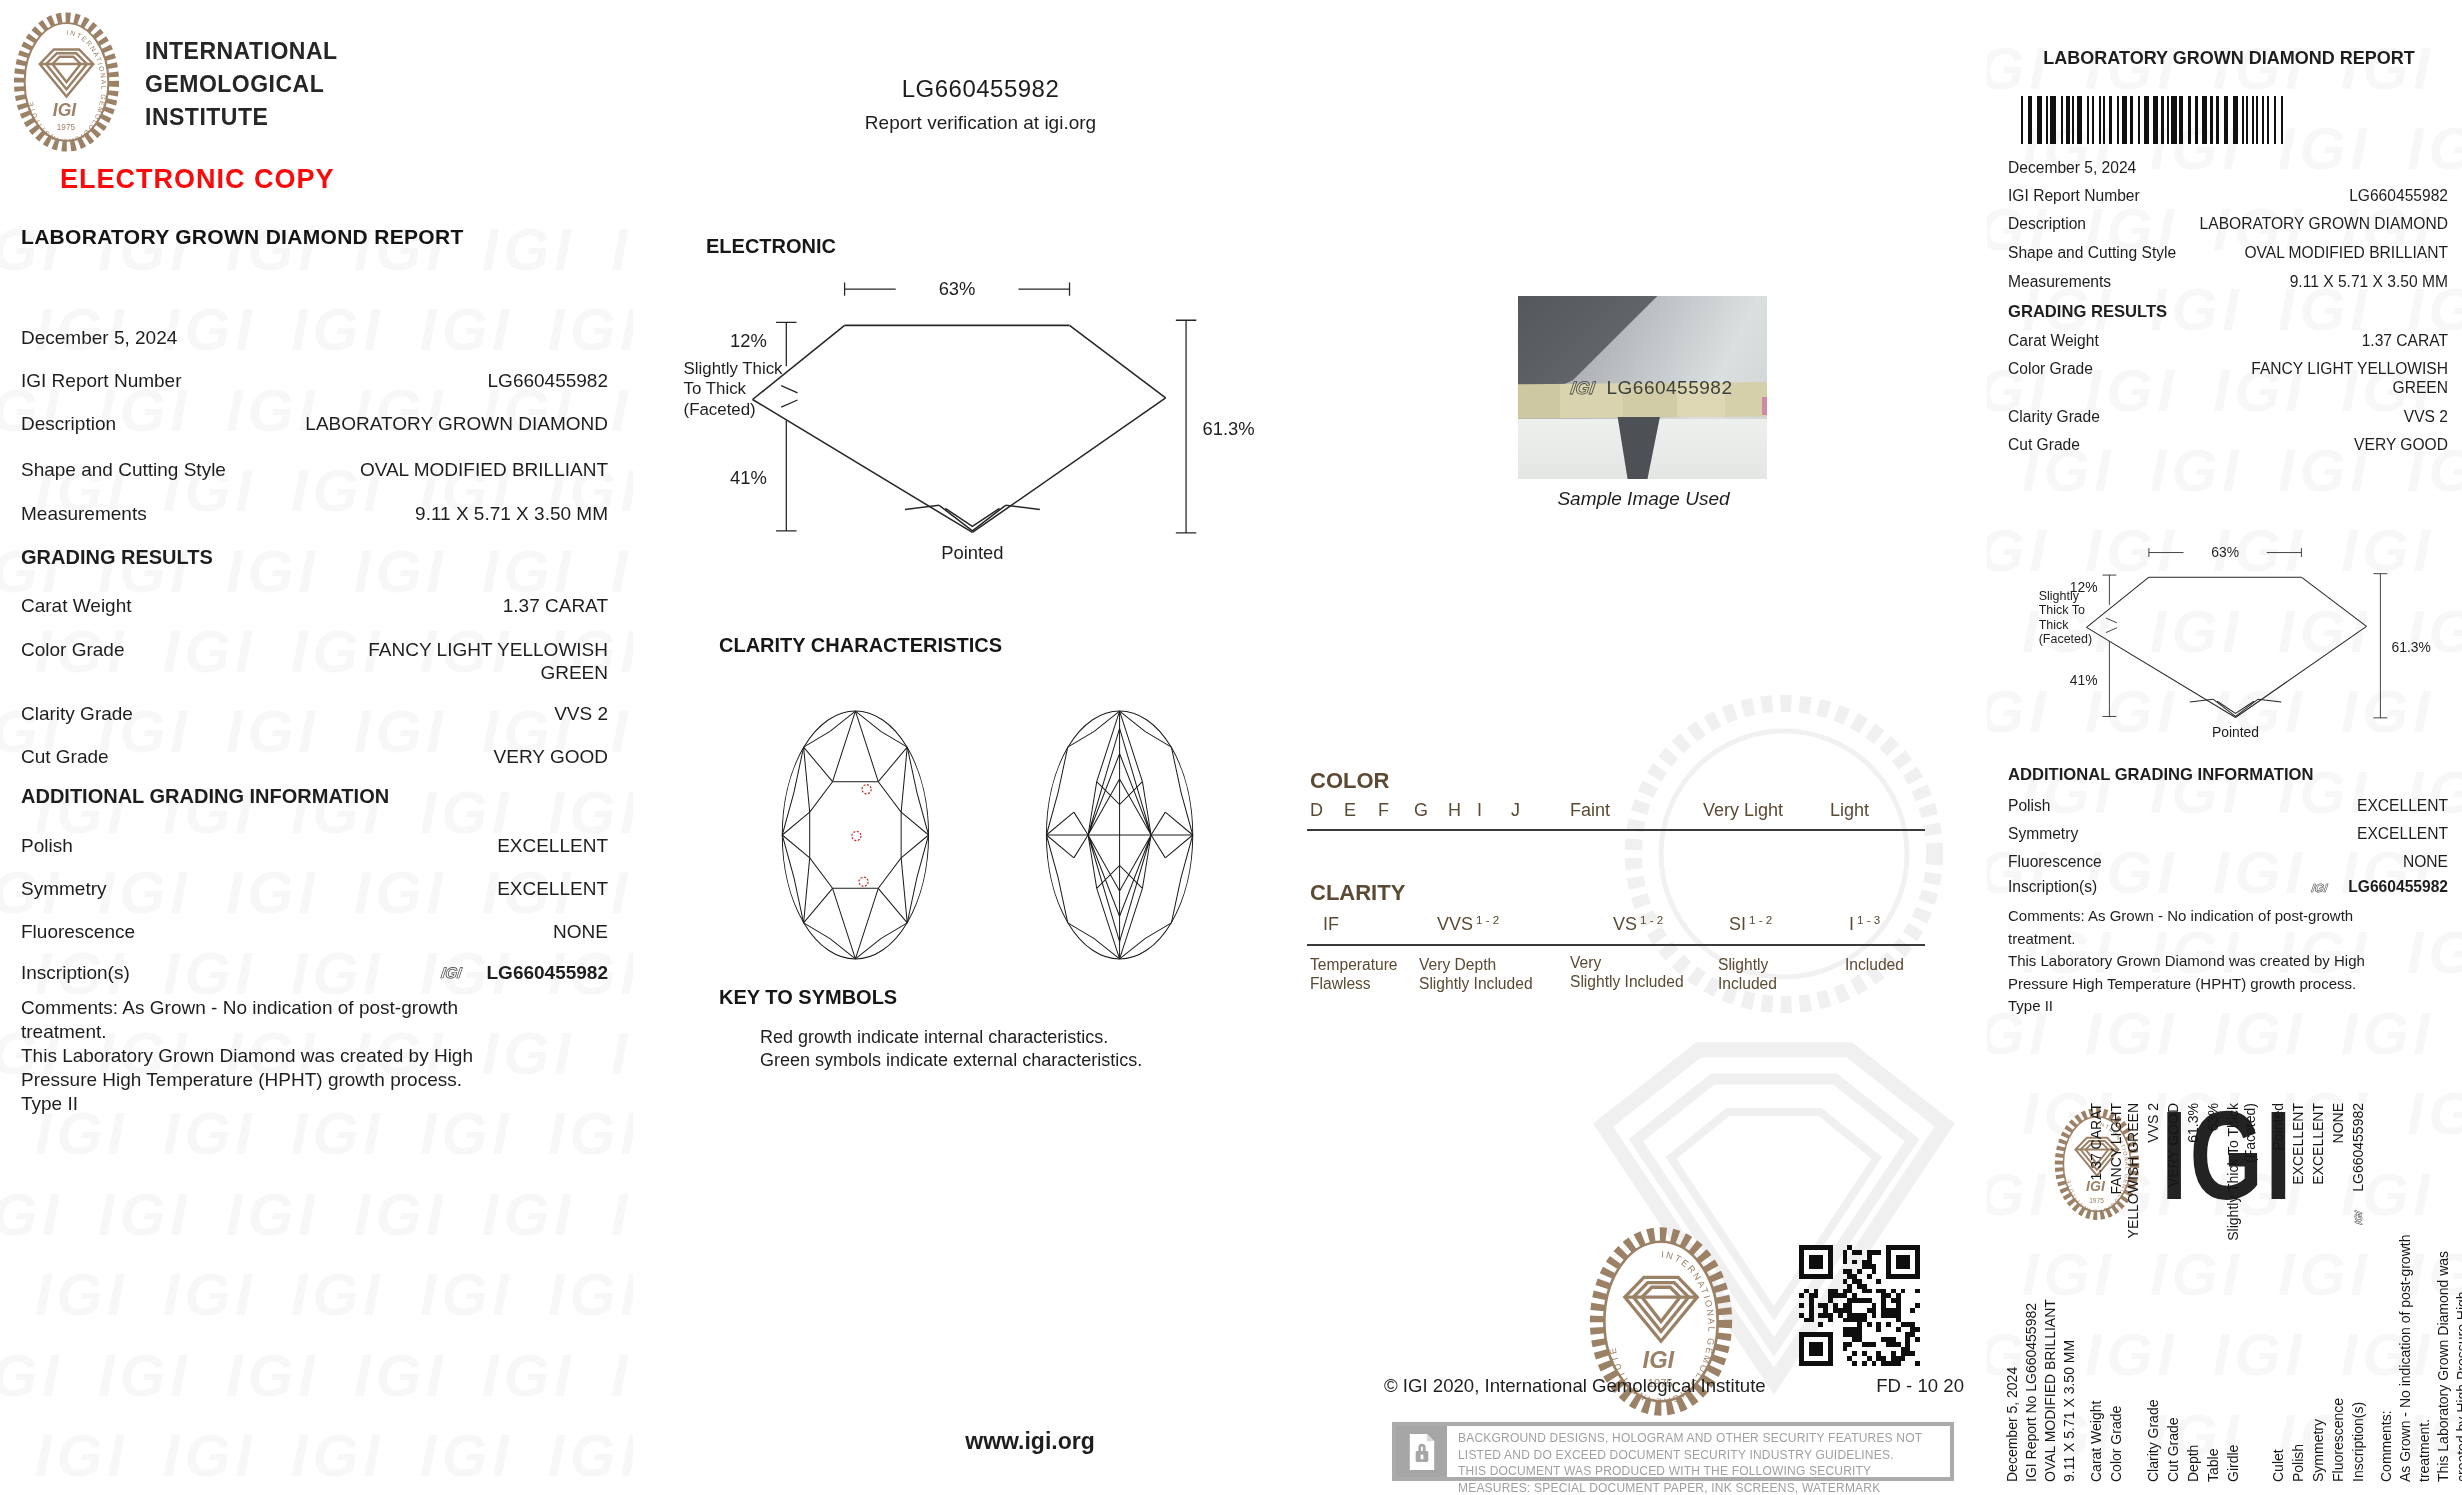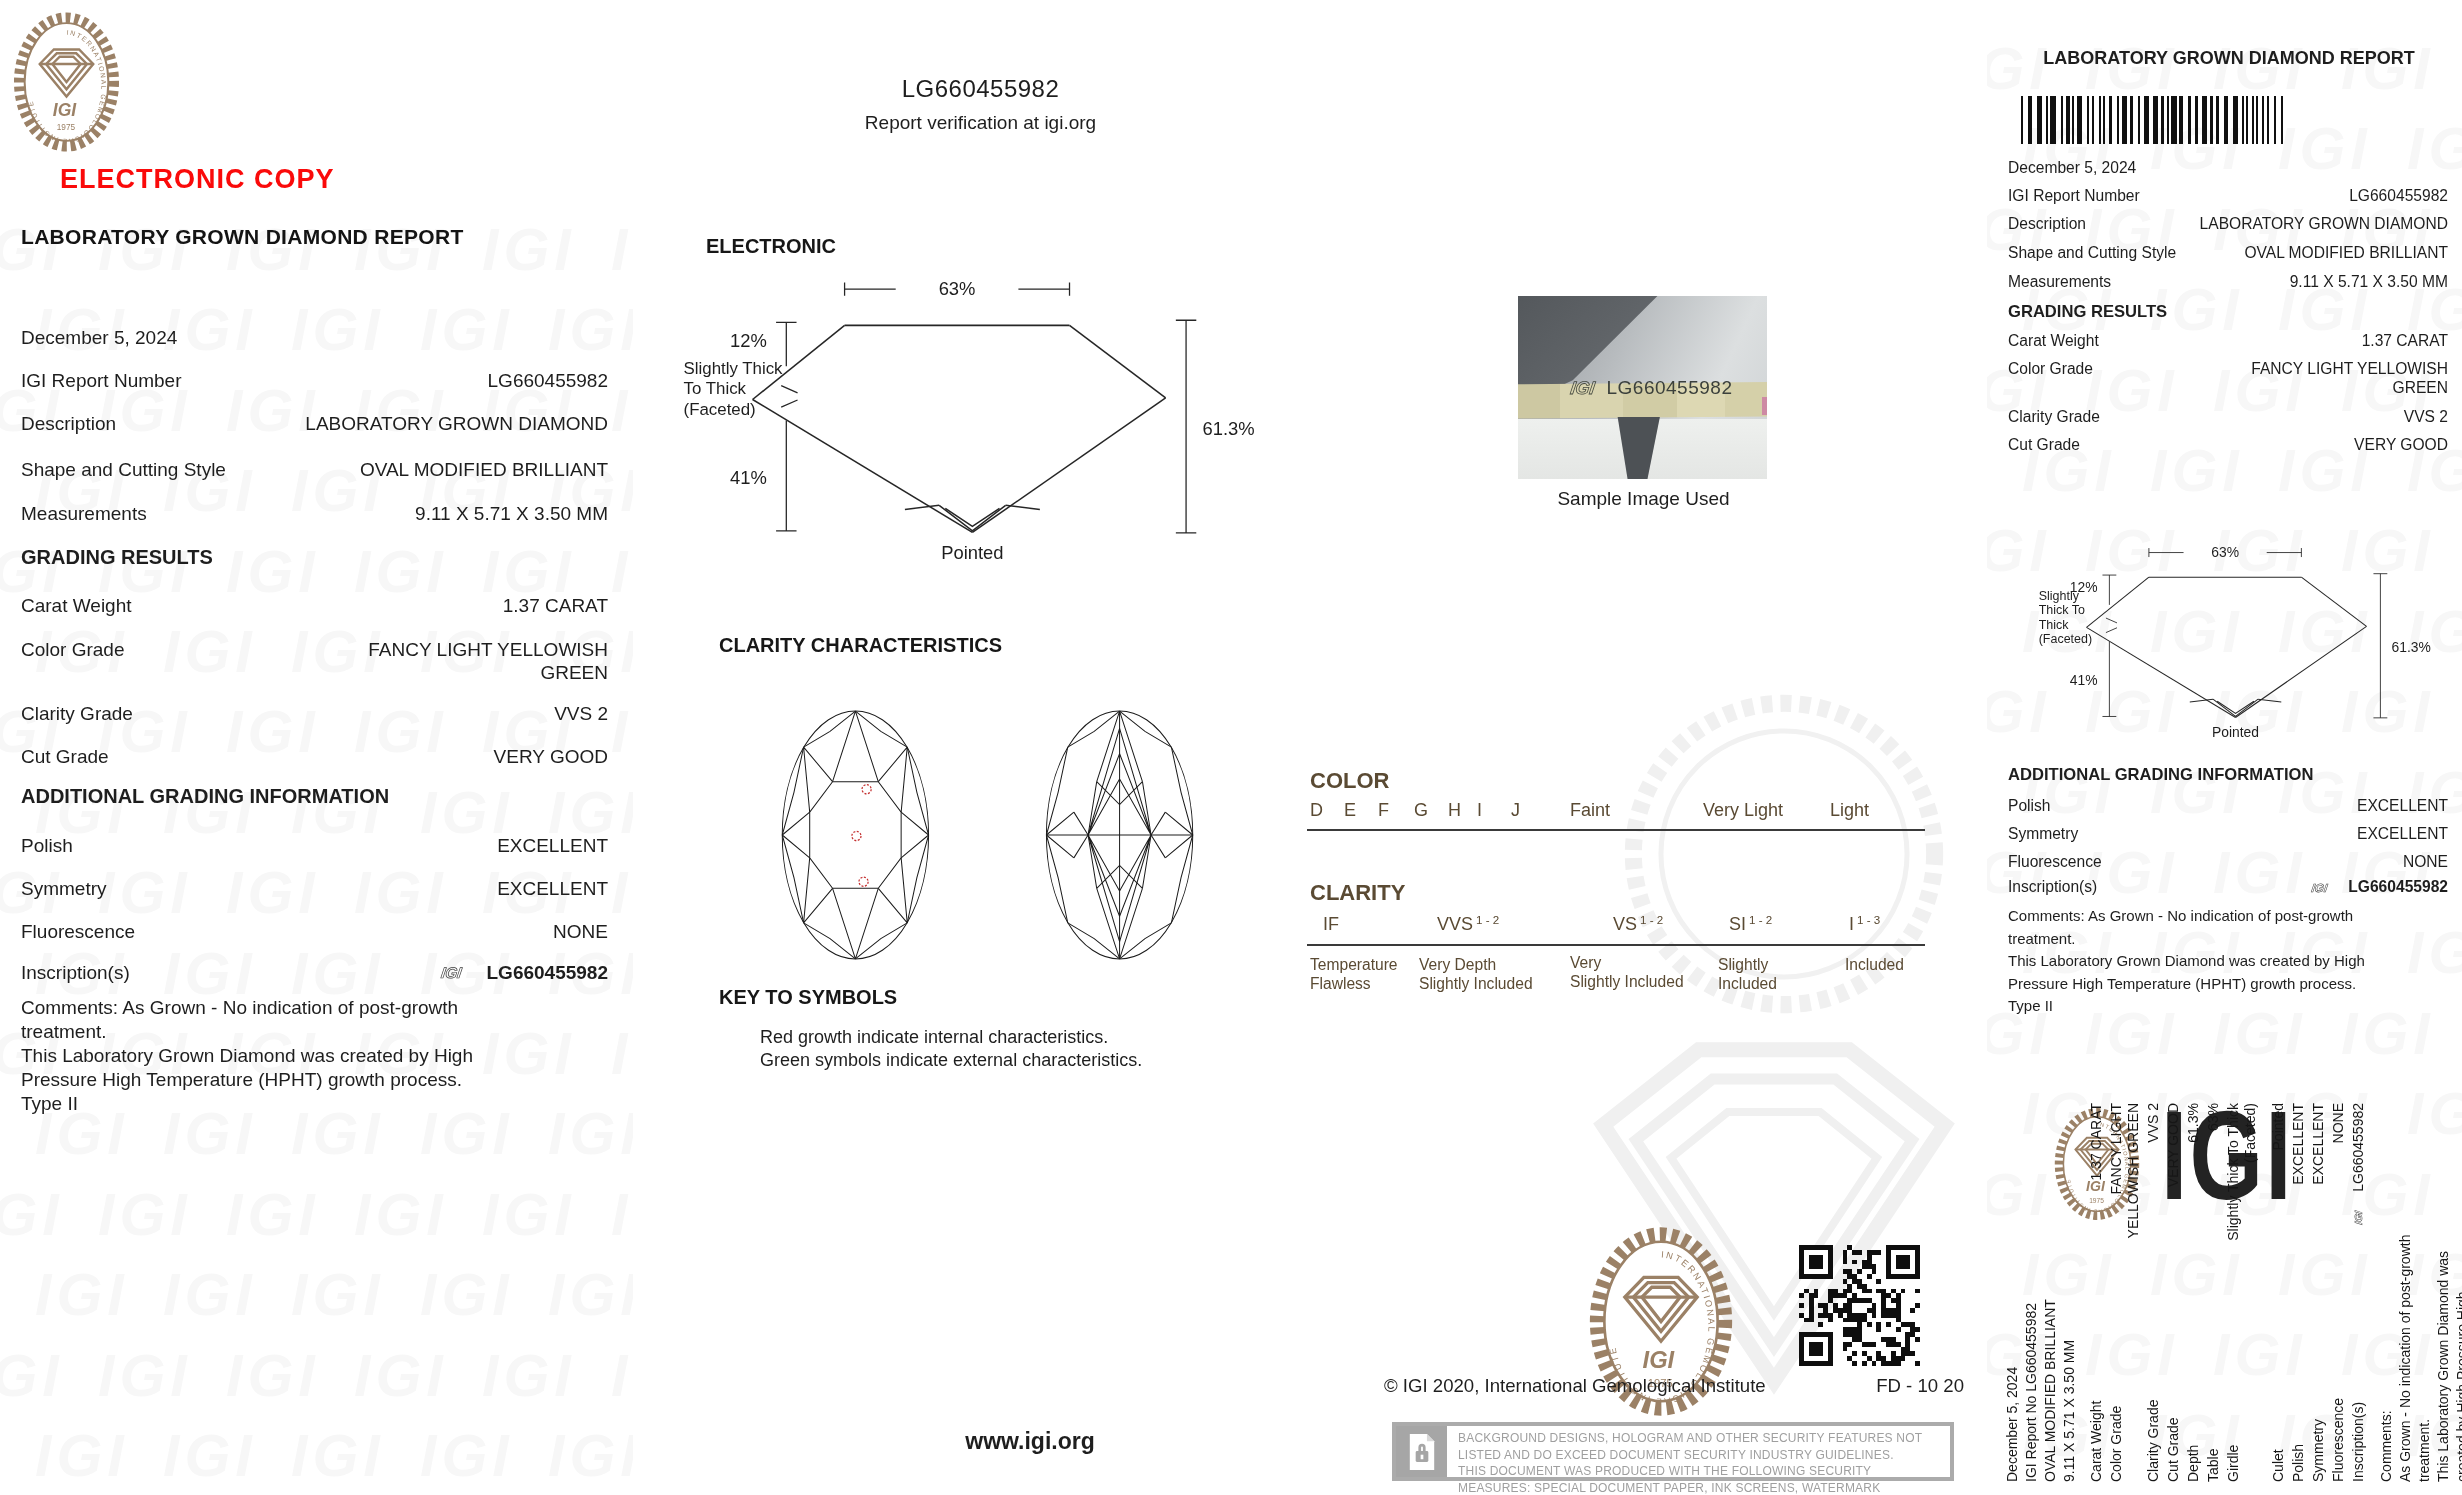--- a/index.html
+++ b/index.html
@@ -37,21 +37,21 @@
   #photo .wedge-tl{position:absolute;left:0;top:0;width:100%;height:100%;
          background:linear-gradient(135deg,#54585c 0%,#7b7f83 100%);
          clip-path:polygon(0 0,56% 0,22% 46%,0 60%);}
   #photo .band{position:absolute;left:0;top:47%;width:100%;height:20%;
          background:linear-gradient(90deg,#cdc8a2 0%,#cdc8a2 17%,#d9d4af 17%,#d9d4af 42%,#d1cca5 42%,#d1cca5 64%,#ddd8b3 64%,#ddd8b3 83%,#d5d0a9 83%);
          clip-path:polygon(0 6%,100% 0,100% 94%,0 100%);}
   #photo .below{position:absolute;left:0;top:67%;width:100%;height:33%;background:linear-gradient(180deg,#eef0ee,#e4e6e4);}
   #photo .wedge-b{position:absolute;left:0;top:66%;width:100%;height:34%;
          background:#4d5155;clip-path:polygon(40% 0,57% 0,52% 100%,44% 100%);}
   #photo .magenta{position:absolute;right:0;top:55%;width:5px;height:10%;background:rgba(200,80,160,.55);}
-  .photo-cap{font-size:19px;}
+  .photo-cap{font-size:19px;font-style:italic;}
   
   .ftext{font-size:18.6px;}
   .strip{position:absolute;left:1392px;top:1422px;width:562px;height:59px;border:4.5px solid #ababab;box-sizing:border-box;background:#ffffff;display:flex;z-index:2;}
   .strip .lockbox{width:51px;background:#a6a6a6;display:flex;align-items:center;justify-content:center;flex:none;}
   .strip .stext{padding:4px 9px 0 11px;font-size:12px;line-height:16.6px;color:#9f9f9f;letter-spacing:0.2px;}
   
   .bc{position:absolute;left:2021px;top:96px;width:271px;height:48px;font-size:0;z-index:1;}
   .bc i{display:inline-block;height:100%;background:#101010;}
   
   .srow{position:absolute;left:2008px;width:440px;display:flex;justify-content:space-between;font-size:15.6px;line-height:18.6px;z-index:1;}
@@ -343,20 +343,25 @@
       <path stroke-width="30" d="M -340,-170 L -150,-320 L 150,-320 L 340,-170 L 0,340 Z"></path>
       <path stroke-width="22" d="M -275,-140 L -122,-262 L 122,-262 L 275,-140 L 0,272 Z"></path>
       <path stroke-width="16" d="M -205,-105 L -92,-196 L 92,-196 L 205,-105 L 0,205 Z"></path>
     </g>
   </svg>
 
   <svg class="abs z1" style="left:12.6px;top:11px" width="107" height="142" viewBox="0 0 220 290">
       <use href="#sealsym"></use>
     </svg>
 
+  <div class="abs z1" style="left:145px;top:35px">
+    <div class="org-line">INTERNATIONAL</div>
+    <div class="org-line">GEMOLOGICAL</div>
+    <div class="org-line">INSTITUTE</div>
+  </div>
 
   <div class="abs z1 ecopy" style="left:60px;top:164px">ELECTRONIC COPY</div>
 
   <div class="abs z1 doc-title" style="left:21px;top:225px">LABORATORY GROWN DIAMOND REPORT</div>
 
   <div class="lrow" style="top:326px">
       <span class="lbl">December 5, 2024</span>
     </div>
   <div class="lrow" style="top:369px">
     <span class="lbl">IGI Report Number</span>

